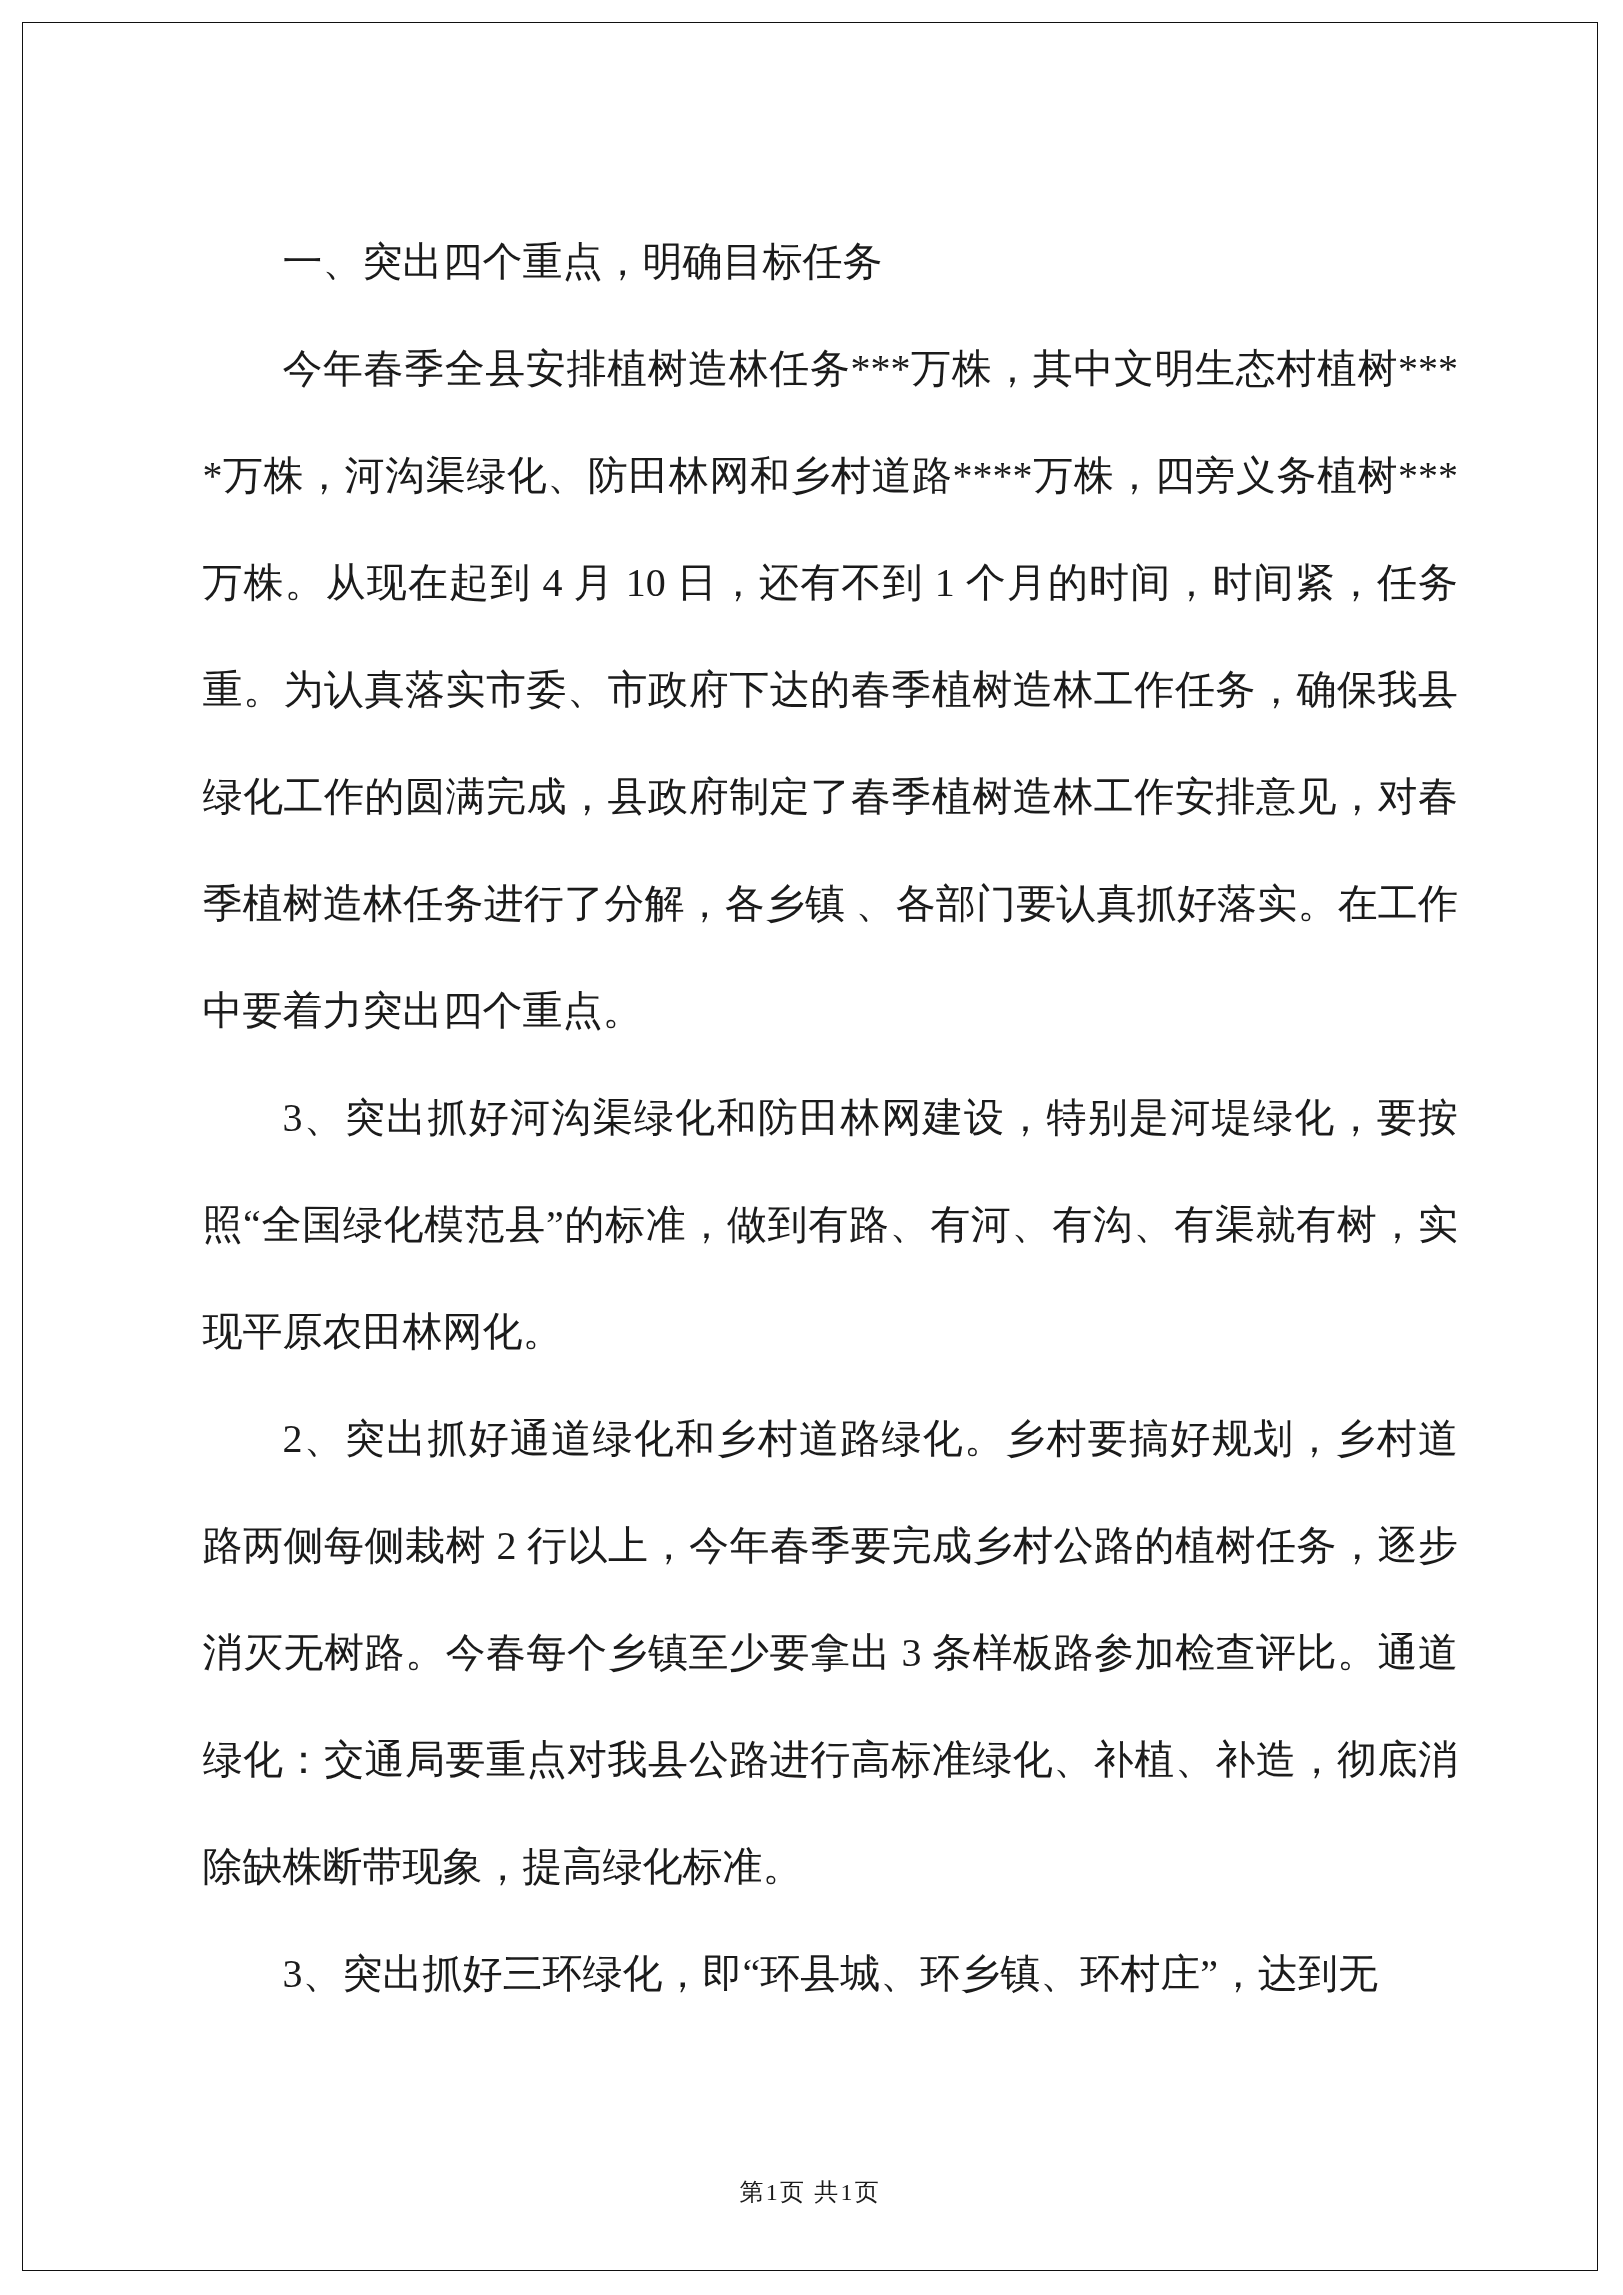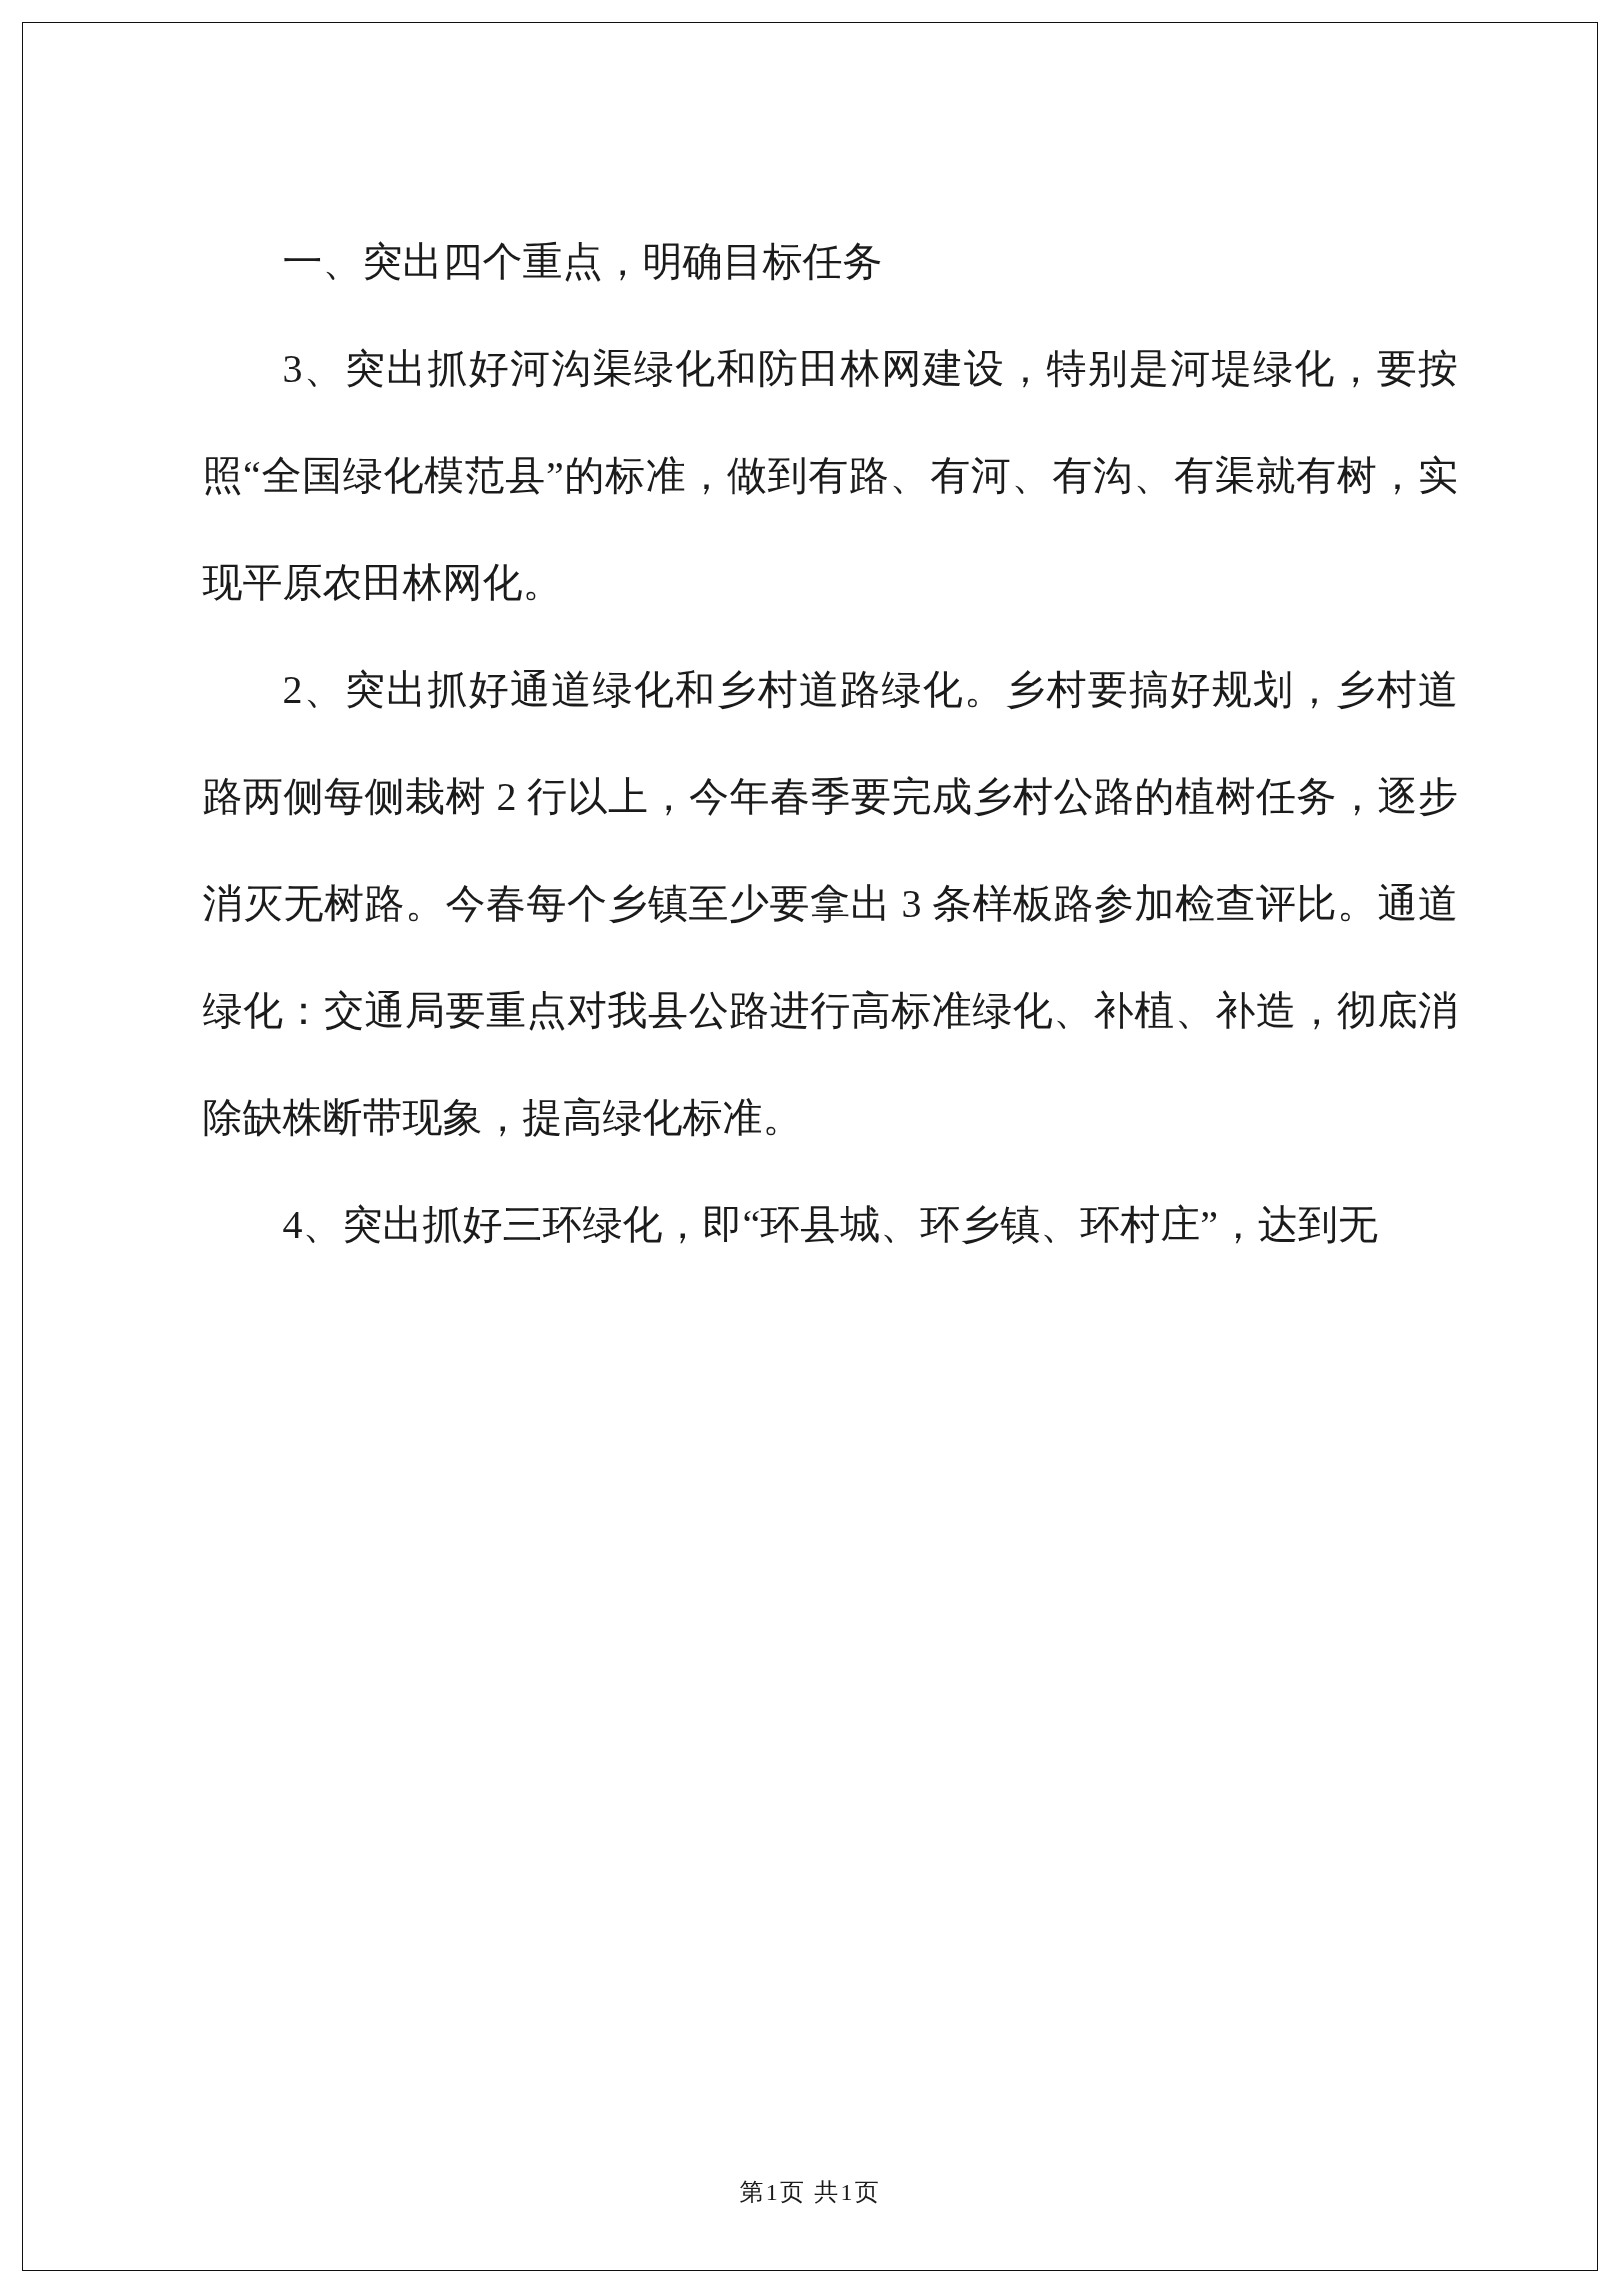--- a/index.html
+++ b/index.html
@@ -49,19 +49,20 @@
     letter-spacing: 2.2px;
     color: #1b1b1b;
   }
 </style>
 </head>
 <body>
 
 <div class="page-frame">
   <div class="content">
     <p>一、突出四个重点，明确目标任务</p>
+    <p>今年春季全县安排植树造林任务***万株，其中文明生态村植树****万株，河沟渠绿化、防田林网和乡村道路****万株，四旁义务植树***万株。从现在起到 4 月 10 日，还有不到 1 个月的时间，时间紧，任务重。为认真落实市委、市政府下达的春季植树造林工作任务，确保我县绿化工作的圆满完成，县政府制定了春季植树造林工作安排意见，对春季植树造林任务进行了分解，各乡镇 、各部门要认真抓好落实。在工作中要着力突出四个重点。</p>
     <p>3、突出抓好河沟渠绿化和防田林网建设，特别是河堤绿化，要按照“全国绿化模范县”的标准，做到有路、有河、有沟、有渠就有树，实现平原农田林网化。</p>
     <p>2、突出抓好通道绿化和乡村道路绿化。乡村要搞好规划，乡村道路两侧每侧栽树 2 行以上，今年春季要完成乡村公路的植树任务，逐步消灭无树路。今春每个乡镇至少要拿出 3 条样板路参加检查评比。通道绿化：交通局要重点对我县公路进行高标准绿化、补植、补造，彻底消除缺株断带现象，提高绿化标准。</p>
-    <p>4、突出抓好三环绿化，即“环县城、环乡镇、环村庄”，达到无</p>
+    <p>3、突出抓好三环绿化，即“环县城、环乡镇、环村庄”，达到无</p>
   </div>
   <div class="page-footer">第1页 共1页</div>
 </div>
 
 
 </body></html>

